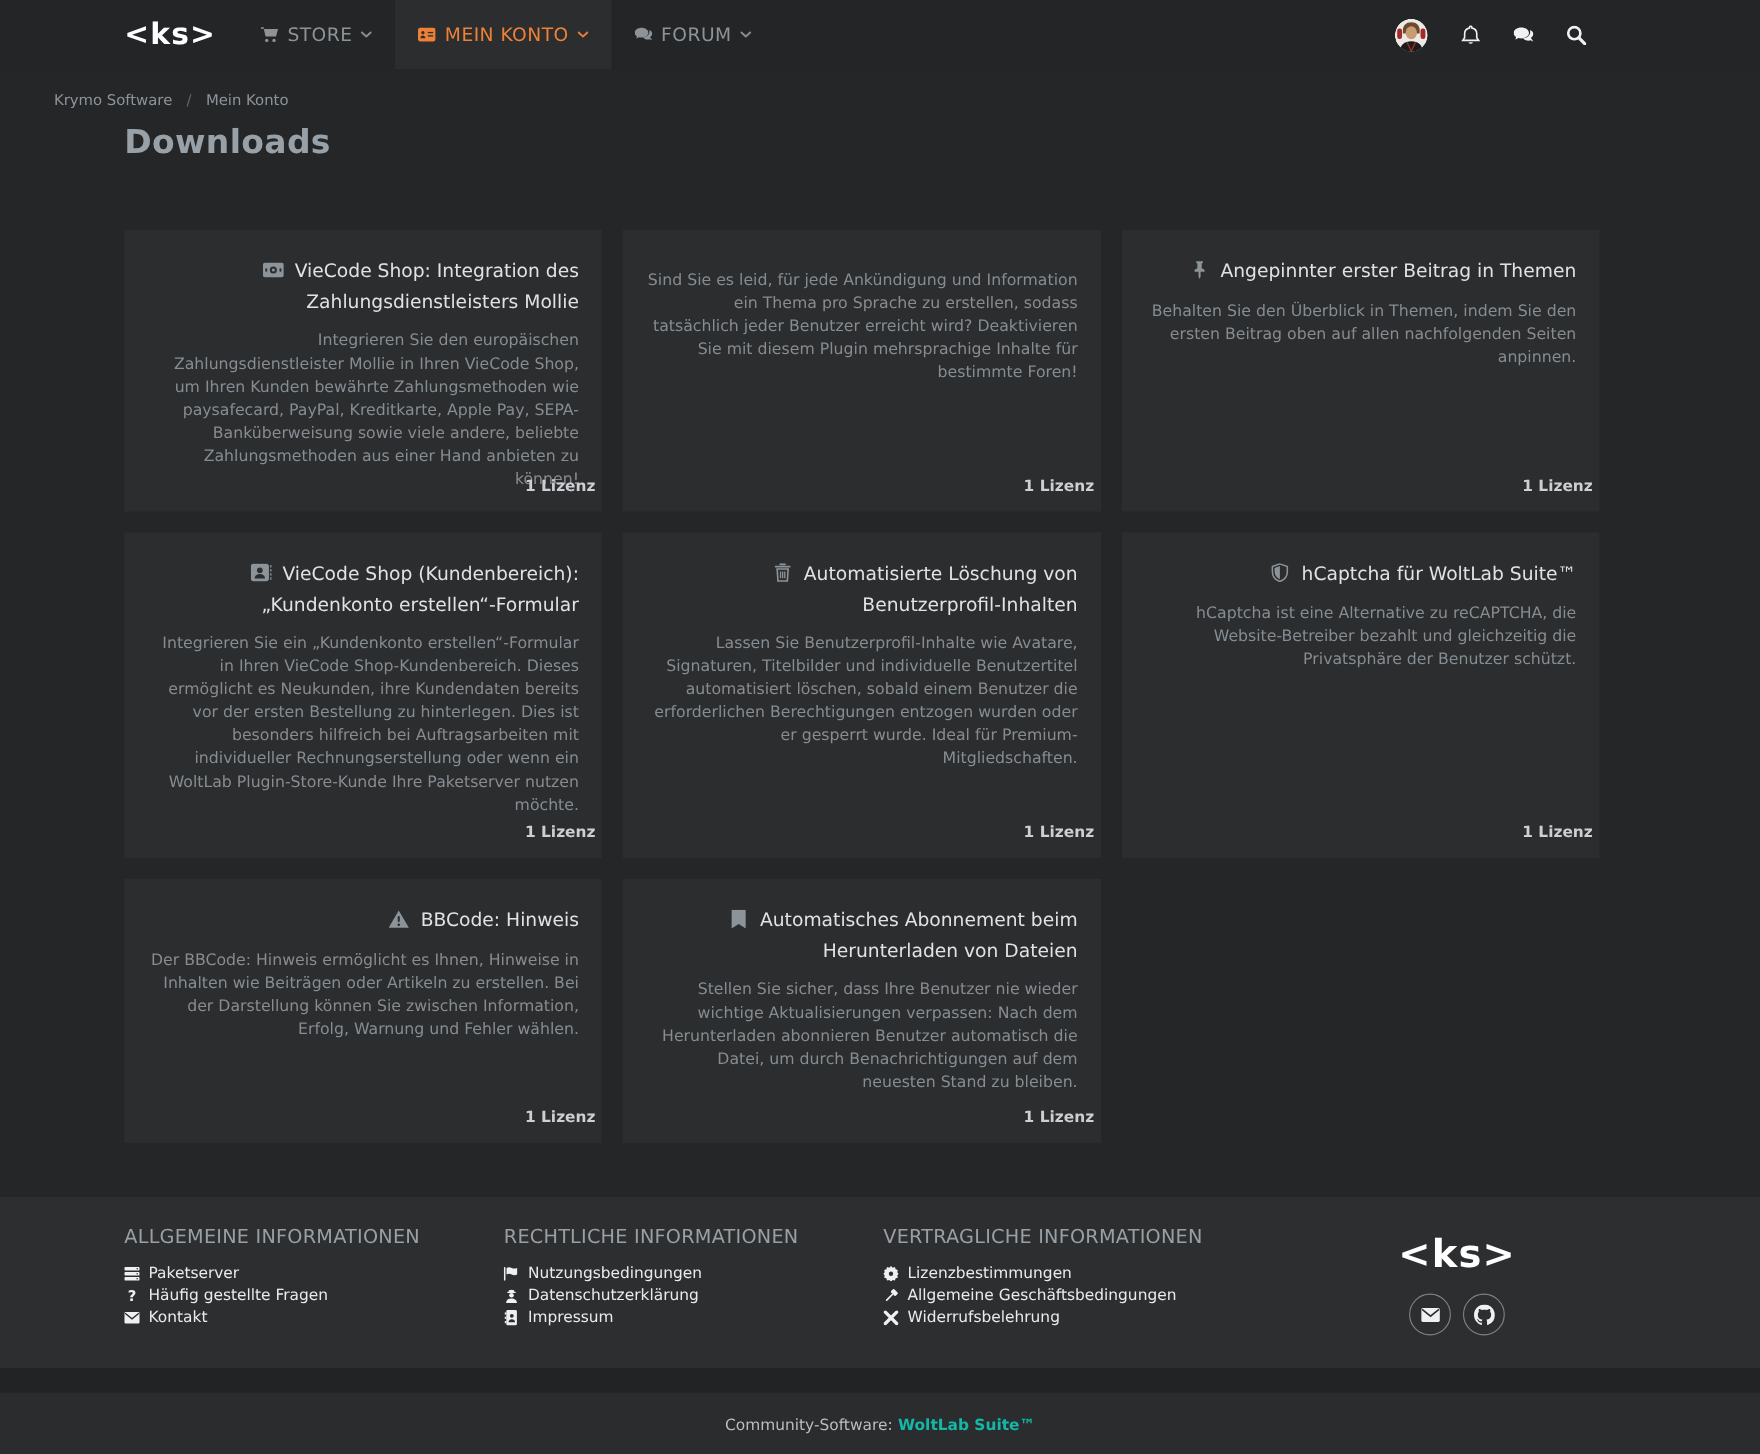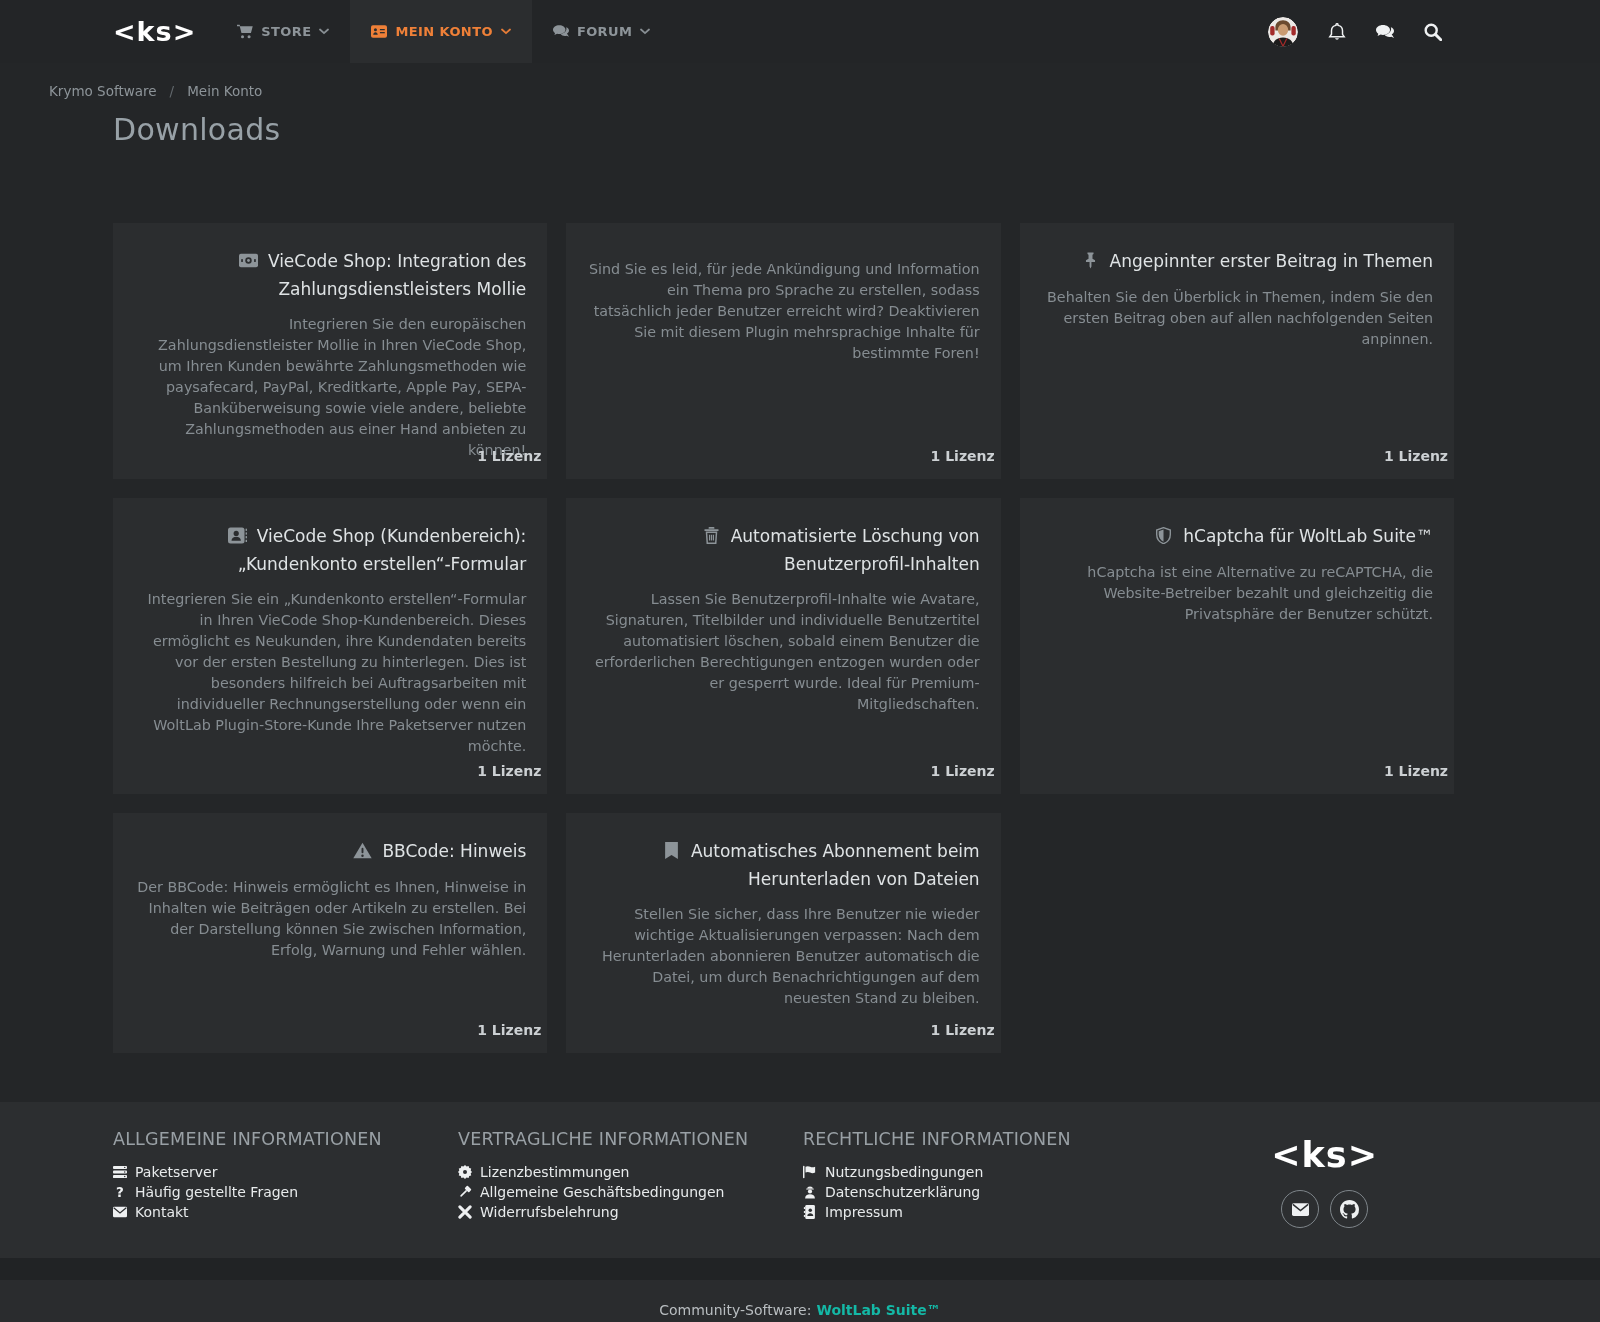--- a/index.html
+++ b/index.html
@@ -17,21 +17,21 @@
     padding-left: 113px;
   }
   .logo {
     display: flex; align-items: center;
     color: #ffffff; font-size: 27px; font-weight: bold;
     letter-spacing: 1px; margin-right: 20px; cursor: pointer;
   }
   .nav-item {
     display: flex; align-items: center; gap: 8px;
     padding: 0 21px; cursor: pointer;
-    font-size: 13px; font-weight: bold; letter-spacing: .4px;
+    font-size: 17px; font-weight: normal; letter-spacing: .4px;
     color: #8d9499; text-transform: uppercase; white-space: nowrap;
   }
   .nav-item.active { background: #2b2d2f; color: var(--accent, #ef8038); }
   .icn { display: inline-block; }
   .icn svg { width: 100%; height: 100%; display: block; }
   .nav-icn { width: 16px; height: 15px; }
   .chev { width: 10px; height: 7px; opacity: .95; }
   .nav-right {
     margin-left: auto; display: flex; align-items: center;
     gap: 30px; padding-right: 158px;
@@ -39,21 +39,21 @@
   .avatar { width: 30px; height: 30px; border-radius: 50%; overflow: hidden; cursor: pointer; }
   .topicon { width: 18px; height: 18px; color: #eff1f2; cursor: pointer; }
   
   .breadcrumb {
     padding: 20px 0 0 49px; font-size: 13.5px; color: #8d9499;
     display: flex; align-items: center;
   }
   .breadcrumb .sep { margin: 0 13px; color: #62686d; }
   .crumb { cursor: pointer; }
   .page-title {
-    margin: 13px 0 14px 113px; font-size: 30px; font-weight: 400;
+    margin: 13px 0 0 113px; font-size: 30px; font-weight: 700;
     color: #98a1a7; letter-spacing: .3px;
   }
   
   .cards-wrap { width: 1341px; margin: 62px 146px 0 113px; display: flex; flex-direction: column; gap: 19px; text-align: right; }
   .card-row { display: grid; grid-template-columns: repeat(3, 1fr); gap: 19px; }
   .card-row.r1 .card { min-height: 255px; }
   .card-row.r2 .card { min-height: 296px; }
   .card-row.r3 .card { min-height: 240px; }
   .card {
     background: #2b2d2f; position: relative;
@@ -310,51 +310,20 @@
           <span class="icn flink-icn">
             <svg viewBox="0 0 16 12">
               <rect x="0" y="0" width="16" height="12" rx="1.5" fill="currentColor"></rect>
               <path d="M.8 1.2 8 7 15.2 1.2" fill="none" stroke="#2c2e30" stroke-width="1.4"></path>
             </svg>
           </span>
           <span>Kontakt</span>
         </a>
       </div>
       <div class="footer-col">
-        <h3>VERTRAGLICHE INFORMATIONEN</h3>
-        <a class="footer-link">
-          <span class="icn flink-icn">
-            <svg viewBox="0 0 14 14">
-              <path d="M7 0l1.6 1.4 2-.5.6 2 2 .6-.5 2L14 7l-1.3 1.5.5 2-2 .6-.6 2-2-.5L7 14l-1.6-1.4-2 .5-.6-2-2-.6.5-2L0 7l1.3-1.5-.5-2 2-.6.6-2 2 .5z" fill="currentColor"></path>
-              <circle cx="7" cy="7" r="2" fill="#2c2e30"></circle>
-            </svg>
-          </span>
-          <span>Lizenzbestimmungen</span>
-        </a>
-        <a class="footer-link">
-          <span class="icn flink-icn">
-            <svg viewBox="0 0 16 16">
-              <g transform="rotate(45 8 8)">
-                <rect x="4.6" y=".8" width="6.8" height="4.6" rx="1" fill="currentColor"></rect>
-                <rect x="7.1" y="5.2" width="1.8" height="10" rx=".9" fill="currentColor"></rect>
-              </g>
-            </svg>
-          </span>
-          <span>Allgemeine Geschäftsbedingungen</span>
-        </a>
-        <a class="footer-link">
-          <span class="icn flink-icn">
-            <svg viewBox="0 0 12 12">
-              <path d="M1.6 1.6 10.4 10.4 M10.4 1.6 1.6 10.4" stroke="currentColor" stroke-width="2.6" stroke-linecap="round"></path>
-            </svg>
-          </span>
-          <span>Widerrufsbelehrung</span>
-        </a>
-      </div>
-      <div class="footer-col">
         <h3>RECHTLICHE INFORMATIONEN</h3>
         <a class="footer-link">
           <span class="icn flink-icn">
             <svg viewBox="0 0 18 16">
               <rect x="0" y="0" width="1.9" height="16" rx=".95" fill="currentColor"></rect>
               <path d="M3.2 1.2C5.2.2 7.2.2 9.2 1.2s4 1 6.4 0v7.6c-2.4 1-4.4 1-6.4 0s-4-1-6 0z" fill="currentColor"></path>
             </svg>
           </span>
           <span>Nutzungsbedingungen</span>
         </a>
@@ -374,20 +343,51 @@
             <svg viewBox="0 0 14 16">
               <rect x="1.6" y="0" width="11" height="16" rx="1.5" fill="currentColor"></rect>
               <rect x="0" y="2.4" width="1.6" height="2.2" fill="currentColor"></rect>
               <rect x="0" y="6.9" width="1.6" height="2.2" fill="currentColor"></rect>
               <rect x="0" y="11.4" width="1.6" height="2.2" fill="currentColor"></rect>
               <circle cx="7.3" cy="6" r="2" fill="#2c2e30"></circle>
               <path d="M3.9 12.5c0-1.9 1.6-3 3.4-3s3.4 1.1 3.4 3z" fill="#2c2e30"></path>
             </svg>
           </span>
           <span>Impressum</span>
+        </a>
+      </div>
+      <div class="footer-col">
+        <h3>VERTRAGLICHE INFORMATIONEN</h3>
+        <a class="footer-link">
+          <span class="icn flink-icn">
+            <svg viewBox="0 0 14 14">
+              <path d="M7 0l1.6 1.4 2-.5.6 2 2 .6-.5 2L14 7l-1.3 1.5.5 2-2 .6-.6 2-2-.5L7 14l-1.6-1.4-2 .5-.6-2-2-.6.5-2L0 7l1.3-1.5-.5-2 2-.6.6-2 2 .5z" fill="currentColor"></path>
+              <circle cx="7" cy="7" r="2" fill="#2c2e30"></circle>
+            </svg>
+          </span>
+          <span>Lizenzbestimmungen</span>
+        </a>
+        <a class="footer-link">
+          <span class="icn flink-icn">
+            <svg viewBox="0 0 16 16">
+              <g transform="rotate(45 8 8)">
+                <rect x="4.6" y=".8" width="6.8" height="4.6" rx="1" fill="currentColor"></rect>
+                <rect x="7.1" y="5.2" width="1.8" height="10" rx=".9" fill="currentColor"></rect>
+              </g>
+            </svg>
+          </span>
+          <span>Allgemeine Geschäftsbedingungen</span>
+        </a>
+        <a class="footer-link">
+          <span class="icn flink-icn">
+            <svg viewBox="0 0 12 12">
+              <path d="M1.6 1.6 10.4 10.4 M10.4 1.6 1.6 10.4" stroke="currentColor" stroke-width="2.6" stroke-linecap="round"></path>
+            </svg>
+          </span>
+          <span>Widerrufsbelehrung</span>
         </a>
       </div>
     </div>
   <div class="footer-brand">
     <div class="footer-logo">&lt;ks&gt;</div>
     <div class="social-row">
       <span class="social-btn">
         <span class="icn">
           <svg viewBox="0 0 16 12">
               <rect x="0" y="0" width="16" height="12" rx="1.5" fill="currentColor"></rect>

